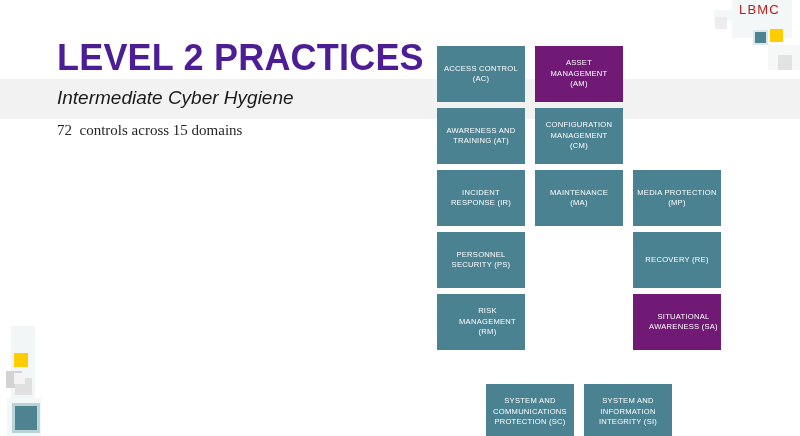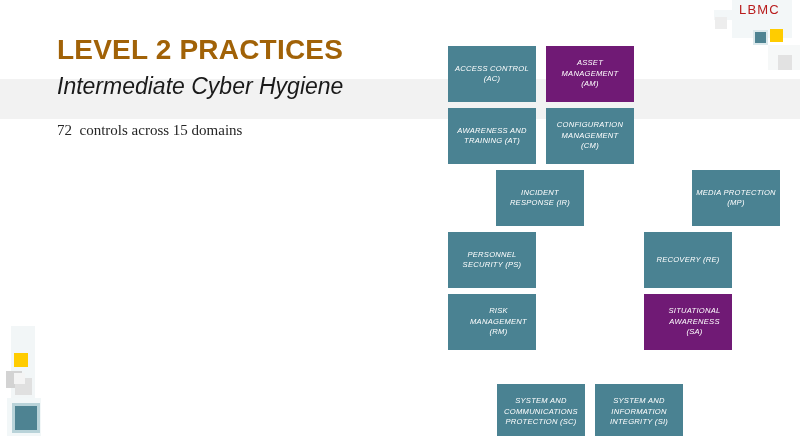--- a/index.html
+++ b/index.html
@@ -23,57 +23,56 @@
     top: 79px;
     width: 800px;
     height: 40px;
     background: #F2F2F2;
   }
 
   
   #page-title {
     position: absolute;
     left: 57px;
-    top: 28px;
-    font-size: 28px;
+    top: 36px;
+    font-size: 36px;
     font-weight: bold;
     letter-spacing: 0.2px;
-    color: #a16207;
+    color: #4c1d95;
     line-height: 44px;
     white-space: nowrap;
   }
   #page-subtitle {
     position: absolute;
     left: 57px;
-    top: 72px;
-    font-size: 23px;
+    top: 84px;
+    font-size: 19px;
     font-style: italic;
     color: #1A1A1A;
     line-height: 28px;
     white-space: nowrap;
   }
   #page-summary {
     position: absolute;
     left: 57px;
     top: 120px;
     font-size: 15px;
     color: #262626;
     line-height: 20px;
     white-space: pre;
     font-family: Liberation Serif, serif;
   }
 
   
   #domain-grid {
     position: absolute;
-    left: 448px;
+    left: 437px;
     top: 46px;
     width: 292px;
     height: 366px;
-    font-style: italic;
   }
   .tile {
     position: absolute;
     width: 88px;
     height: 56px;
     box-sizing: border-box;
     display: flex;
     align-items: center;
     justify-content: center;
     text-align: center;
@@ -94,21 +93,21 @@
   .col-0 { left: 0px; }
   .col-1 { left: 98px; }
   .col-2 { left: 196px; }
   
   .col-a { left: 49px; }
   .col-b { left: 147px; }
 
   
   .row-0 { top: 0px; }
   .row-1 { top: 62px; }
-  .row-2 { top: 124px; margin-left: 48px; }
+  .row-2 { top: 124px; }
   .row-3 { top: 186px; }
   .row-4 { top: 248px; padding-left: 16px; }
   .row-5 { top: 310px; margin-top: 28px; }
 
   
   #logo-cluster {
     position: absolute;
     right: 0;
     top: 0;
     width: 90px;
@@ -268,20 +267,22 @@
 (AM)</div>
 
   <div class="tile col-0 row-1">AWARENESS AND
 TRAINING (AT)</div>
   <div class="tile col-1 row-1">CONFIGURATION
 MANAGEMENT
 (CM)</div>
 
   <div class="tile col-0 row-2">INCIDENT
 RESPONSE (IR)</div>
+  <div class="tile col-1 row-2">MAINTENANCE
+(MA)</div>
   <div class="tile col-2 row-2">MEDIA PROTECTION
 (MP)</div>
 
   <div class="tile col-0 row-3">PERSONNEL
 SECURITY (PS)</div>
   <div class="tile col-2 row-3">RECOVERY (RE)</div>
 
   <div class="tile col-0 row-4">RISK MANAGEMENT
 (RM)</div>
   <div class="tile disabled col-2 row-4">SITUATIONAL

